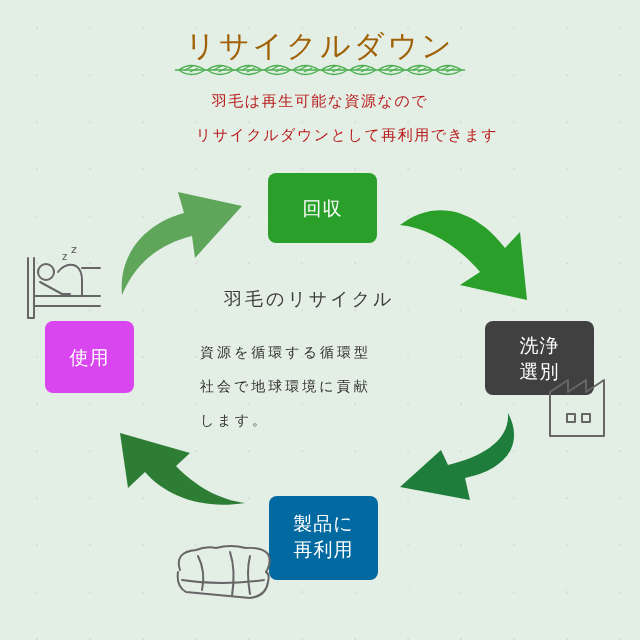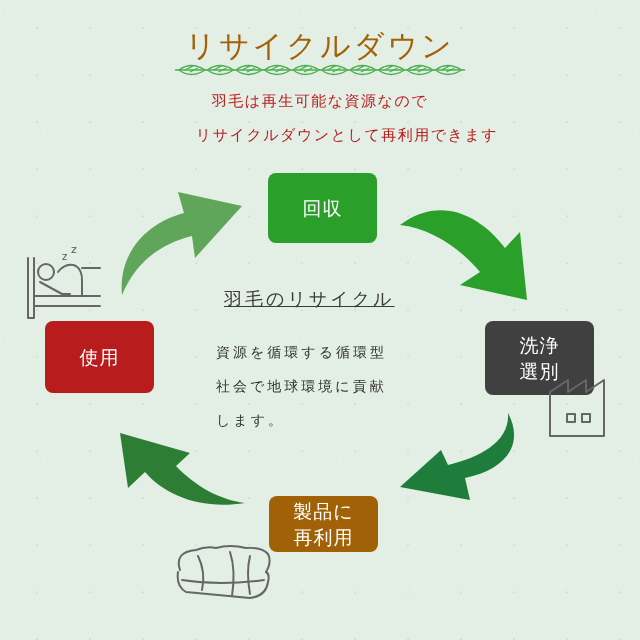--- a/index.html
+++ b/index.html
@@ -29,28 +29,28 @@
   }
   .intro.l1 { top: 92px; }
   .intro.l2 { top: 126px; padding-left: 27px; }
   .box {
     position: absolute; border-radius: 8px; color: #fff;
     display: flex; align-items: center; justify-content: center; text-align: center;
     font-family: "DejaVu Serif", serif; font-size: 19px; line-height: 26px; letter-spacing: 1px;
   }
   #box-collect { left: 268px; top: 173px; width: 109px; height: 70px; background: #2aa02a; }
   #box-wash    { left: 485px; top: 321px; width: 109px; height: 74px; background: #404040; }
-  #box-reuse   { left: 269px; top: 496px; width: 109px; height: 56px; background: #a16207; }
-  #box-use     { left: 45px;  top: 321px; width: 109px; height: 72px; background: #b91c1c; }
+  #box-reuse   { left: 269px; top: 496px; width: 109px; height: 84px; background: #0369a1; font-family: Liberation Mono, monospace; }
+  #box-use     { left: 45px;  top: 321px; width: 89px; height: 72px; background: #d946ef; }
   .center-title {
     position: absolute; top: 287px; left: 224px;
-    font-family: "DejaVu Serif", serif; font-size: 18px; letter-spacing: 3px; color: #3a3a3a; text-decoration: underline;
+    font-family: "DejaVu Serif", serif; font-size: 18px; letter-spacing: 3px; color: #3a3a3a;
   }
   .center-text {
-    position: absolute; left: 216px; font-size: 14px; letter-spacing: 3px; color: #333;
+    position: absolute; left: 200px; font-size: 14px; letter-spacing: 3px; color: #333;
   }
   .center-text.c1 { top: 344px; }
   .center-text.c2 { top: 378px; }
   .center-text.c3 { top: 412px; text-align: center; }
   svg.abs { position: absolute; left: 0; top: 0; }
 </style>
 </head>
 <body>
 
 <div class="bg-dots"></div>

